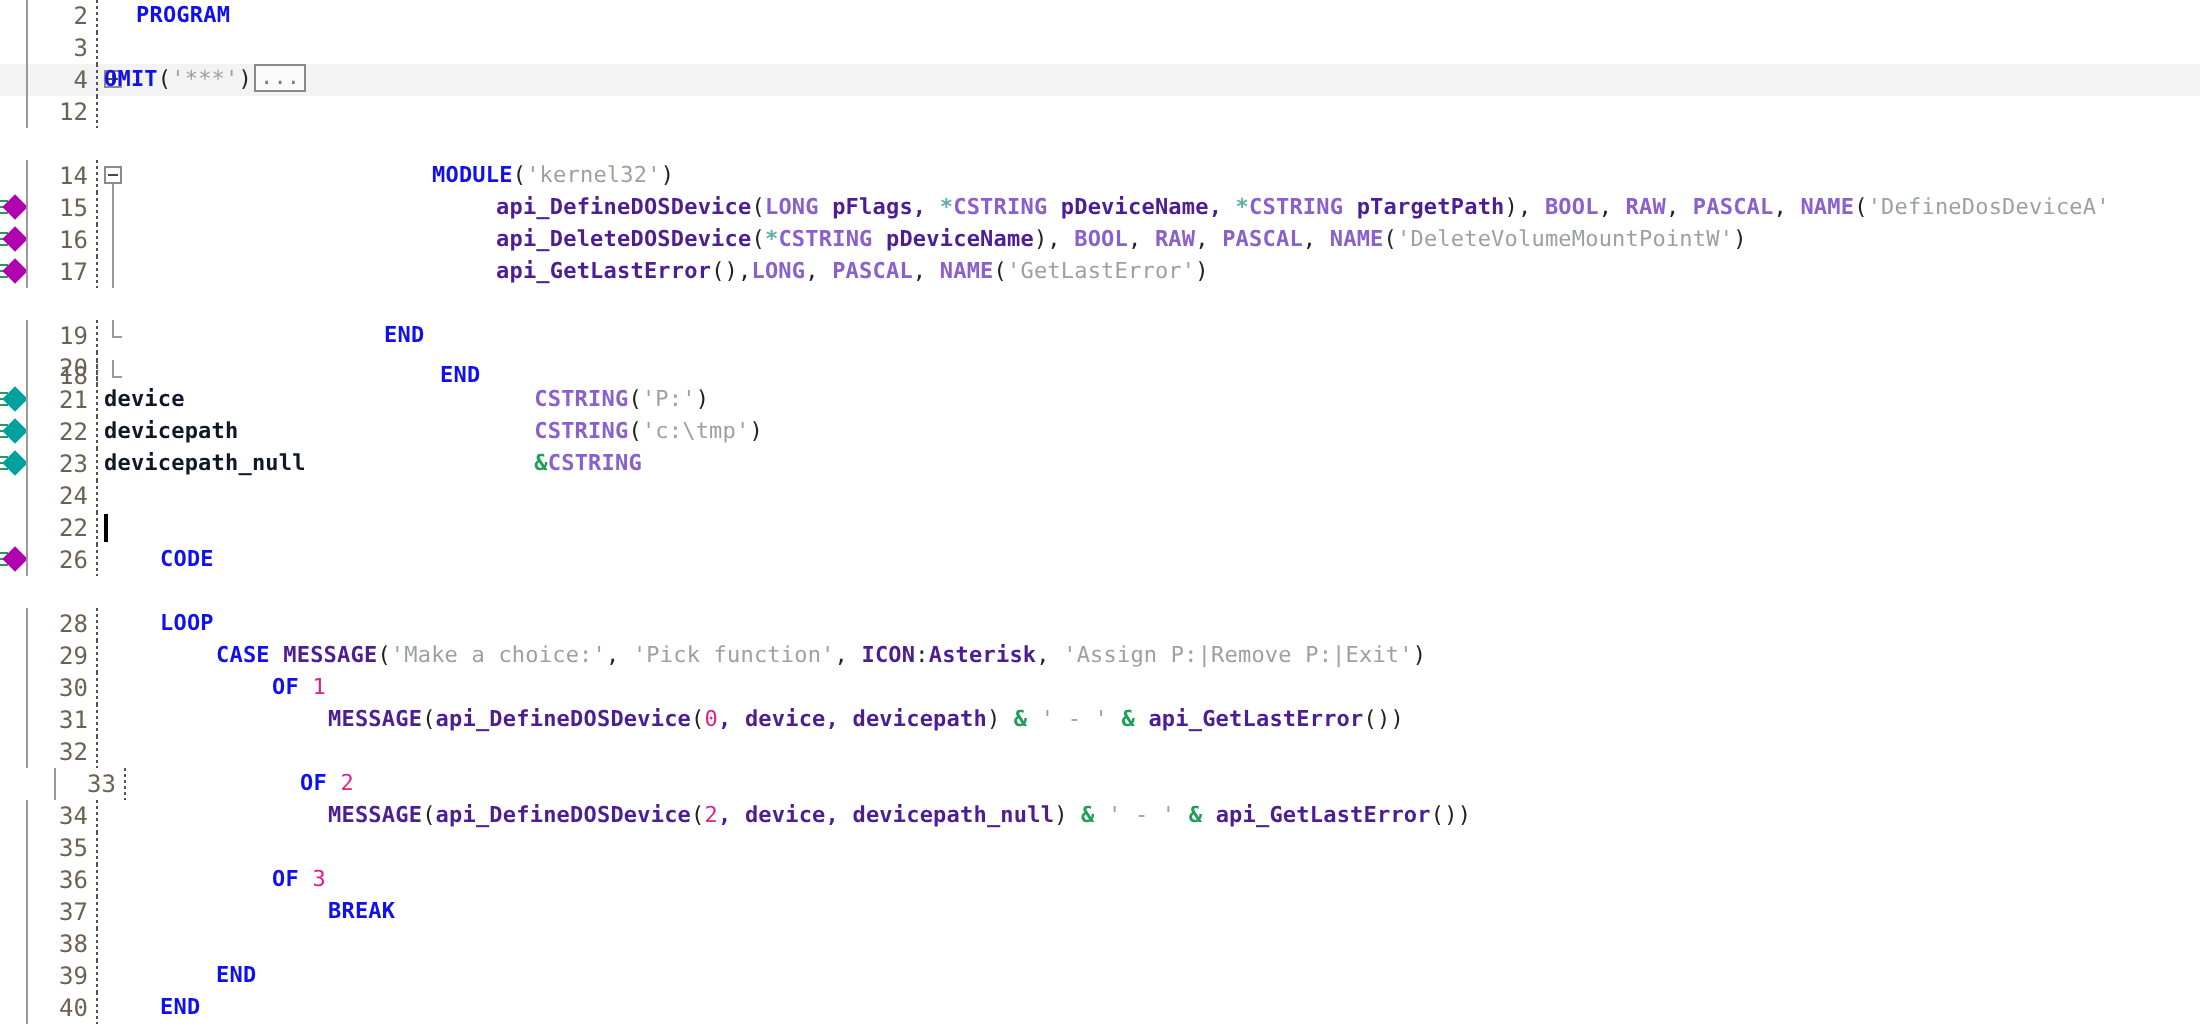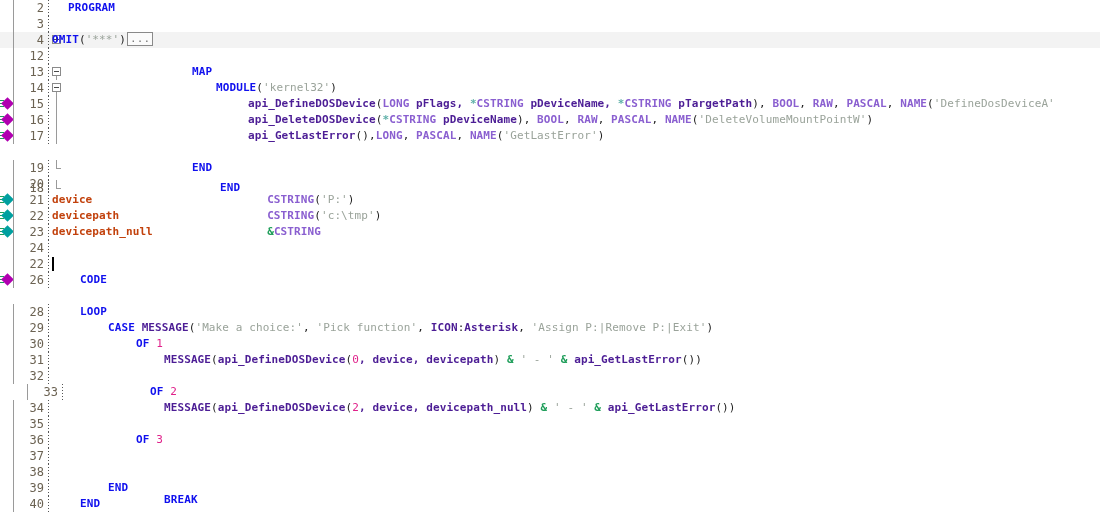--- a/index.html
+++ b/index.html
@@ -170,21 +170,21 @@
     font-size: 11px;
     font-family: "DejaVu Sans Mono", "Liberation Mono", monospace;
     color: #000000;
     letter-spacing: 0.1px;
   }
 
   
   .kw   { color: #1010ee; font-weight: bold; }   
   .typ  { color: #8a5fd0; font-weight: bold; }   
   .str  { color: #9aa39a; }                      
-  .lbl  { color: #c2410c; font-weight: bold; }   
+  .lbl  { color: #0f172a; font-weight: bold; }   
   .num  { color: #e0218a; }                      
   .plain{ color: #4c1d95; font-weight: bold; }
   .amp  { color: #1f9e5a; font-weight: bold; }   
   .punct{ color: #202020; }
   .star { color: #5fb0a8; font-weight: bold; }   
 
   
   .foldchip {
     display: inline-block;
     border: 1px solid #8a8a8a;
@@ -207,21 +207,20 @@
   }
 </style>
 </head>
 <body>
 
 <div id="editor">
     <div class="row" style="top: 0px; position: absolute; left: 0px; width: 1100px;"><div class="marker-col"></div><div class="leftrule"></div><div class="num-col">2</div><div class="dotline"></div><div class="fold-col"></div><div class="code" style="left: 68px;"><span class="kw">PROGRAM</span></div></div>
     <div class="row" style="top: 16px; position: absolute; left: 0px; width: 1100px;"><div class="marker-col"></div><div class="leftrule"></div><div class="num-col">3</div><div class="dotline"></div><div class="fold-col"></div><div class="code" style="left: 52px;"></div></div>
     <div class="row highlight" style="top: 32px; position: absolute; left: 0px; width: 1100px;"><div class="marker-col"></div><div class="leftrule"></div><div class="num-col">4</div><div class="dotline"></div><div class="fold-col"><span class="fold-box plus"></span></div><div class="code" style="left: 52px;"><span class="kw">OMIT</span><span class="punct">(</span><span class="str">'***'</span><span class="punct">)</span><span class="foldchip">...</span></div></div>
     <div class="row" style="top: 48px; position: absolute; left: 0px; width: 1100px;"><div class="marker-col"></div><div class="leftrule"></div><div class="num-col">12</div><div class="dotline"></div><div class="fold-col"></div><div class="code" style="left: 52px;"></div></div>
-    <div class="row" style="top: 64px; position: absolute; left: 0px; width: 1100px;"><div class="marker-col"></div><div class="leftrule"></div><div class="num-col">13</div><div class="dotline"></div><div class="fold-col"><span class="fold-box"></span><span class="fold-stem below"></span></div><div class="code" style="left: 192px;"><span class="kw">MAP</span></div></div>
     <div class="row" style="top: 80px; position: absolute; left: 0px; width: 1100px;"><div class="marker-col"></div><div class="leftrule"></div><div class="num-col">14</div><div class="dotline"></div><div class="fold-col"><span class="fold-box"></span><span class="fold-stem below"></span></div><div class="code" style="left: 216px;"><span class="kw">MODULE</span><span class="punct">(</span><span class="str">'kernel32'</span><span class="punct">)</span></div></div>
     <div class="row" style="top: 96px; position: absolute; left: 0px; width: 1100px;"><div class="marker-col"><span class="bookmark-bars"><i></i><i></i><i></i></span><span class="bookmark magenta"></span></div><div class="leftrule"></div><div class="num-col">15</div><div class="dotline"></div><div class="fold-col"><span class="fold-stem"></span></div><div class="code" style="left: 248px;"><span class="plain">api_DefineDOSDevice</span><span class="punct">(</span><span class="typ">LONG</span><span class="plain"> pFlags, </span><span class="star">*</span><span class="typ">CSTRING</span><span class="plain"> pDeviceName, </span><span class="star">*</span><span class="typ">CSTRING</span><span class="plain"> pTargetPath</span><span class="punct">), </span><span class="typ">BOOL</span><span class="punct">, </span><span class="typ">RAW</span><span class="punct">, </span><span class="typ">PASCAL</span><span class="punct">, </span><span class="typ">NAME</span><span class="punct">(</span><span class="str">'DefineDosDeviceA'</span></div></div>
     <div class="row" style="top: 112px; position: absolute; left: 0px; width: 1100px;"><div class="marker-col"><span class="bookmark-bars"><i></i><i></i><i></i></span><span class="bookmark magenta"></span></div><div class="leftrule"></div><div class="num-col">16</div><div class="dotline"></div><div class="fold-col"><span class="fold-stem"></span></div><div class="code" style="left: 248px;"><span class="plain">api_DeleteDOSDevice</span><span class="punct">(</span><span class="star">*</span><span class="typ">CSTRING</span><span class="plain"> pDeviceName</span><span class="punct">), </span><span class="typ">BOOL</span><span class="punct">, </span><span class="typ">RAW</span><span class="punct">, </span><span class="typ">PASCAL</span><span class="punct">, </span><span class="typ">NAME</span><span class="punct">(</span><span class="str">'DeleteVolumeMountPointW'</span><span class="punct">)</span></div></div>
     <div class="row" style="top: 128px; position: absolute; left: 0px; width: 1100px;"><div class="marker-col"><span class="bookmark-bars"><i></i><i></i><i></i></span><span class="bookmark magenta"></span></div><div class="leftrule"></div><div class="num-col">17</div><div class="dotline"></div><div class="fold-col"><span class="fold-stem"></span></div><div class="code" style="left: 248px;"><span class="plain">api_GetLastError</span><span class="punct">(),</span><span class="typ">LONG</span><span class="punct">, </span><span class="typ">PASCAL</span><span class="punct">, </span><span class="typ">NAME</span><span class="punct">(</span><span class="str">'GetLastError'</span><span class="punct">)</span></div></div>
     <div class="row" style="top: 156px; position: absolute; left: 0px; width: 1100px; margin-top: 24px;"><div class="marker-col"></div><div class="leftrule"></div><div class="num-col">18</div><div class="dotline"></div><div class="fold-col"><span class="fold-end"></span></div><div class="code" style="left: 220px;"><span class="kw">END</span></div></div>
     <div class="row" style="top: 160px; position: absolute; left: 0px; width: 1100px;"><div class="marker-col"></div><div class="leftrule"></div><div class="num-col">19</div><div class="dotline"></div><div class="fold-col"><span class="fold-end"></span></div><div class="code" style="left: 192px;"><span class="kw">END</span></div></div>
     <div class="row" style="top: 176px; position: absolute; left: 0px; width: 944px;"><div class="marker-col"></div><div class="leftrule"></div><div class="num-col">20</div><div class="dotline"></div><div class="fold-col"></div><div class="code" style="left: 52px;"></div></div>
     <div class="row" style="top: 192px; position: absolute; left: 0px; width: 1100px;"><div class="marker-col"><span class="bookmark-bars"><i></i><i></i><i></i></span><span class="bookmark teal"></span></div><div class="leftrule"></div><div class="num-col">21</div><div class="dotline"></div><div class="fold-col"></div><div class="code" style="left: 52px;"><span class="lbl">device</span><span class="plain">                          </span><span class="typ">CSTRING</span><span class="punct">(</span><span class="str">'P:'</span><span class="punct">)</span></div></div>
     <div class="row" style="top: 208px; position: absolute; left: 0px; width: 1100px;"><div class="marker-col"><span class="bookmark-bars"><i></i><i></i><i></i></span><span class="bookmark teal"></span></div><div class="leftrule"></div><div class="num-col">22</div><div class="dotline"></div><div class="fold-col"></div><div class="code" style="left: 52px;"><span class="lbl">devicepath</span><span class="plain">                      </span><span class="typ">CSTRING</span><span class="punct">(</span><span class="str">'c:\tmp'</span><span class="punct">)</span></div></div>
     <div class="row" style="top: 224px; position: absolute; left: 0px; width: 1100px;"><div class="marker-col"><span class="bookmark-bars"><i></i><i></i><i></i></span><span class="bookmark teal"></span></div><div class="leftrule"></div><div class="num-col">23</div><div class="dotline"></div><div class="fold-col"></div><div class="code" style="left: 52px;"><span class="lbl">devicepath_null</span><span class="plain">                 </span><span class="amp">&amp;</span><span class="typ">CSTRING</span></div></div>
@@ -230,17 +229,17 @@
     <div class="row" style="top: 272px; position: absolute; left: 0px; width: 1100px;"><div class="marker-col"><span class="bookmark-bars"><i></i><i></i><i></i></span><span class="bookmark magenta"></span></div><div class="leftrule"></div><div class="num-col">26</div><div class="dotline"></div><div class="fold-col"></div><div class="code" style="left: 80px;"><span class="kw">CODE</span></div></div>
     <div class="row" style="top: 304px; position: absolute; left: 0px; width: 1100px;"><div class="marker-col"></div><div class="leftrule"></div><div class="num-col">28</div><div class="dotline"></div><div class="fold-col"></div><div class="code" style="left: 80px;"><span class="kw">LOOP</span></div></div>
     <div class="row" style="top: 320px; position: absolute; left: 0px; width: 1100px;"><div class="marker-col"></div><div class="leftrule"></div><div class="num-col">29</div><div class="dotline"></div><div class="fold-col"></div><div class="code" style="left: 108px;"><span class="kw">CASE</span><span class="plain"> </span><span class="plain">MESSAGE</span><span class="punct">(</span><span class="str">'Make a choice:'</span><span class="punct">, </span><span class="str">'Pick function'</span><span class="punct">, </span><span class="plain">ICON</span><span class="punct">:</span><span class="plain">Asterisk</span><span class="punct">, </span><span class="str">'Assign P:|Remove P:|Exit'</span><span class="punct">)</span></div></div>
     <div class="row" style="top: 336px; position: absolute; left: 0px; width: 1100px;"><div class="marker-col"></div><div class="leftrule"></div><div class="num-col">30</div><div class="dotline"></div><div class="fold-col"></div><div class="code" style="left: 136px;"><span class="kw">OF</span><span class="plain"> </span><span class="num">1</span></div></div>
     <div class="row" style="top: 352px; position: absolute; left: 0px; width: 1100px;"><div class="marker-col"></div><div class="leftrule"></div><div class="num-col">31</div><div class="dotline"></div><div class="fold-col"></div><div class="code" style="left: 164px;"><span class="plain">MESSAGE</span><span class="punct">(</span><span class="plain">api_DefineDOSDevice</span><span class="punct">(</span><span class="num">0</span><span class="plain">, device, devicepath</span><span class="punct">) </span><span class="amp">&amp;</span><span class="plain"> </span><span class="str">' - '</span><span class="plain"> </span><span class="amp">&amp;</span><span class="plain"> api_GetLastError</span><span class="punct">())</span></div></div>
     <div class="row" style="top: 368px; position: absolute; left: 0px; width: 1100px;"><div class="marker-col"></div><div class="leftrule"></div><div class="num-col">32</div><div class="dotline"></div><div class="fold-col"></div><div class="code" style="left: 52px;"></div></div>
     <div class="row" style="top: 384px; position: absolute; left: 14px; width: 892px;"><div class="marker-col"></div><div class="leftrule"></div><div class="num-col">33</div><div class="dotline"></div><div class="fold-col"></div><div class="code" style="left: 136px;"><span class="kw">OF</span><span class="plain"> </span><span class="num">2</span></div></div>
     <div class="row" style="top: 400px; position: absolute; left: 0px; width: 1100px;"><div class="marker-col"></div><div class="leftrule"></div><div class="num-col">34</div><div class="dotline"></div><div class="fold-col"></div><div class="code" style="left: 164px;"><span class="plain">MESSAGE</span><span class="punct">(</span><span class="plain">api_DefineDOSDevice</span><span class="punct">(</span><span class="num">2</span><span class="plain">, device, devicepath_null</span><span class="punct">) </span><span class="amp">&amp;</span><span class="plain"> </span><span class="str">' - '</span><span class="plain"> </span><span class="amp">&amp;</span><span class="plain"> api_GetLastError</span><span class="punct">())</span></div></div>
     <div class="row" style="top: 416px; position: absolute; left: 0px; width: 1100px;"><div class="marker-col"></div><div class="leftrule"></div><div class="num-col">35</div><div class="dotline"></div><div class="fold-col"></div><div class="code" style="left: 52px;"></div></div>
     <div class="row" style="top: 432px; position: absolute; left: 0px; width: 1100px;"><div class="marker-col"></div><div class="leftrule"></div><div class="num-col">36</div><div class="dotline"></div><div class="fold-col"></div><div class="code" style="left: 136px;"><span class="kw">OF</span><span class="plain"> </span><span class="num">3</span></div></div>
-    <div class="row" style="top: 448px; position: absolute; left: 0px; width: 1100px;"><div class="marker-col"></div><div class="leftrule"></div><div class="num-col">37</div><div class="dotline"></div><div class="fold-col"></div><div class="code" style="left: 164px; margin-top: 44px;"><span class="kw">BREAK</span></div></div>
+    <div class="row" style="top: 448px; position: absolute; left: 0px; width: 1100px;"><div class="marker-col"></div><div class="leftrule"></div><div class="num-col">37</div><div class="dotline"></div><div class="fold-col"></div><div class="code" style="left: 164px;"><span class="kw">BREAK</span></div></div>
     <div class="row" style="top: 464px; position: absolute; left: 0px; width: 1100px;"><div class="marker-col"></div><div class="leftrule"></div><div class="num-col">38</div><div class="dotline"></div><div class="fold-col"></div><div class="code" style="left: 52px;"></div></div>
     <div class="row" style="top: 480px; position: absolute; left: 0px; width: 1100px;"><div class="marker-col"></div><div class="leftrule"></div><div class="num-col">39</div><div class="dotline"></div><div class="fold-col"></div><div class="code" style="left: 108px;"><span class="kw">END</span></div></div>
     <div class="row" style="top: 496px; position: absolute; left: 0px; width: 1100px;"><div class="marker-col"></div><div class="leftrule"></div><div class="num-col">40</div><div class="dotline"></div><div class="fold-col"></div><div class="code" style="left: 80px;"><span class="kw">END</span></div></div>
   </div>
 
 </body></html>

